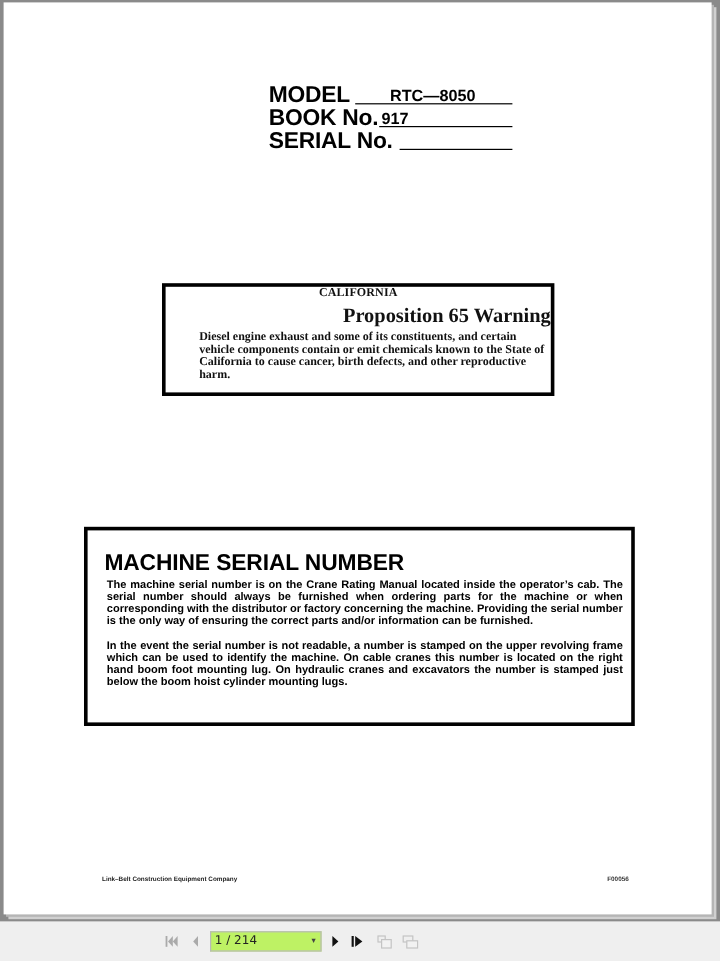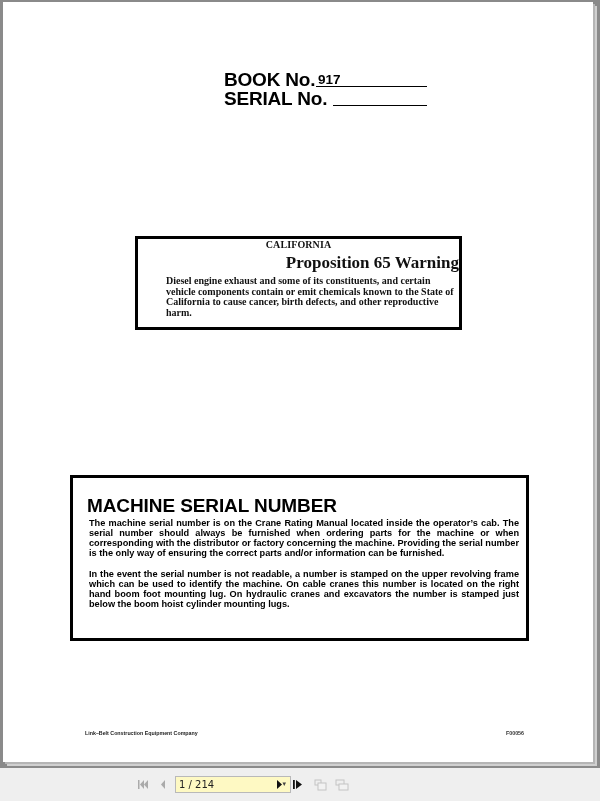--- a/index.html
+++ b/index.html
@@ -96,21 +96,20 @@
     }
     .serial-box {
       position: absolute;
       left: 67px;
       top: 437px;
       width: 453px;
       height: 160px;
       border: 3px solid #000;
       background: #fff;
       color: #000;
-      margin-top: 36px;
     }
     .serial-title {
       position: absolute;
       left: 14px;
       top: 17px;
       font-weight: bold;
       font-size: 19px;
       letter-spacing: -0.1px;
     }
     .serial-para {
@@ -153,24 +152,24 @@
       top: 9px;
       height: 14px;
       display: flex;
       align-items: center;
       justify-content: center;
     }
     .page-input {
       position: absolute;
       left: 175px;
       top: 8px;
-      width: 116px;
+      width: 93px;
       height: 17px;
       border: 1px solid #b9b9b9;
-      background: #fef9c3;
+      background: #bef264;
       box-sizing: border-box;
       font-family: "DejaVu Sans", sans-serif;
       font-size: 10px;
       color: #222;
       line-height: 15px;
       padding-left: 3px;
     }
     .page-input .dd {
       position: absolute;
       right: 4px;
@@ -181,20 +180,25 @@
   </style>
 </head>
 <body>
 
 <div class="viewer">
 
   <div class="page-frame">
     <div class="page">
 
       <div class="header-block">
+        <div class="header-row">
+          <span class="header-label">MODEL</span>
+          <span class="header-line" style="left:72px;width:131px;"></span>
+          <span class="header-value" style="left:101px;">RTC—8050</span>
+        </div>
         <div class="header-row">
           <span class="header-label">BOOK No.</span>
           <span class="header-line" style="left:92px;width:111px;"></span>
           <span class="header-value" style="left:94px;">917</span>
         </div>
         <div class="header-row">
           <span class="header-label">SERIAL No.</span>
           <span class="header-line" style="left:109px;width:94px;"></span>
           <span class="header-value" style="left:112px;"></span>
         </div>

